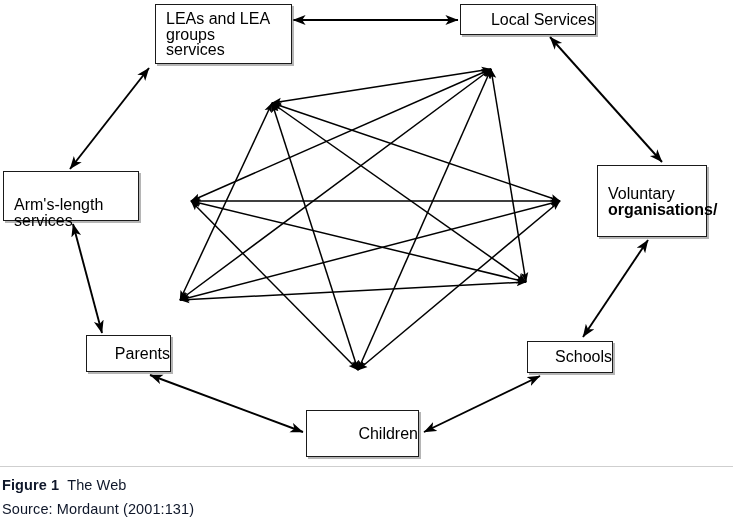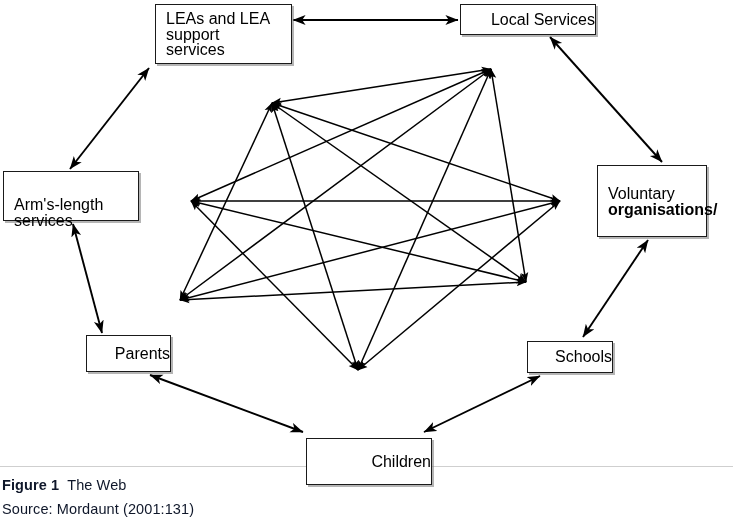--- a/index.html
+++ b/index.html
@@ -63,41 +63,41 @@
       <line x1="303" y1="432" x2="150" y2="375" stroke="#000000" stroke-width="1.9" marker-end="url(#ahw)" marker-start="url(#ahw-start)"></line>
       <line x1="102" y1="333" x2="73" y2="224" stroke="#000000" stroke-width="1.9" marker-end="url(#ahw)" marker-start="url(#ahw-start)"></line>
       <line x1="70" y1="169" x2="149" y2="68" stroke="#000000" stroke-width="1.9" marker-end="url(#ahw)" marker-start="url(#ahw-start)"></line>
     </g>
 </svg>
 
 <div id="nodes-layer">
     <div class="node-box nb-left" style="left: 155px; top: 4px; width: 137px; height: 60px;">
       <div class="node-label">
         <div style="white-space: pre;">LEAs and LEA</div>
-        <div style="white-space: pre;">support</div>
+        <div style="white-space: pre;">groups</div>
         <div style="white-space: pre;">services</div>
       </div>
     </div>
     <div class="node-box nb-center" style="left: 460px; top: 4px; width: 136px; height: 31px;">
       <div class="node-label">
         <div style="white-space: pre;">Local Services</div>
       </div>
     </div>
     <div class="node-box nb-left" style="left: 597px; top: 165px; width: 110px; height: 72px;">
       <div class="node-label">
         <div style="white-space: pre;">Voluntary</div>
         <div style="white-space: pre; font-weight: bold;">organisations/</div>
       </div>
     </div>
     <div class="node-box nb-center" style="left: 527px; top: 341px; width: 86px; height: 32px;">
       <div class="node-label">
         <div style="white-space: pre;">Schools</div>
       </div>
     </div>
-    <div class="node-box nb-center" style="left: 306px; top: 410px; width: 126px; height: 47px; margin-top: 28px;">
+    <div class="node-box nb-center" style="left: 306px; top: 410px; width: 113px; height: 47px;">
       <div class="node-label">
         <div style="white-space: pre;">Children</div>
       </div>
     </div>
     <div class="node-box nb-center" style="left: 86px; top: 335px; width: 85px; height: 37px;">
       <div class="node-label">
         <div style="white-space: pre;">Parents</div>
       </div>
     </div>
     <div class="node-box nb-left" style="left: 3px; top: 171px; width: 136px; height: 50px;">

